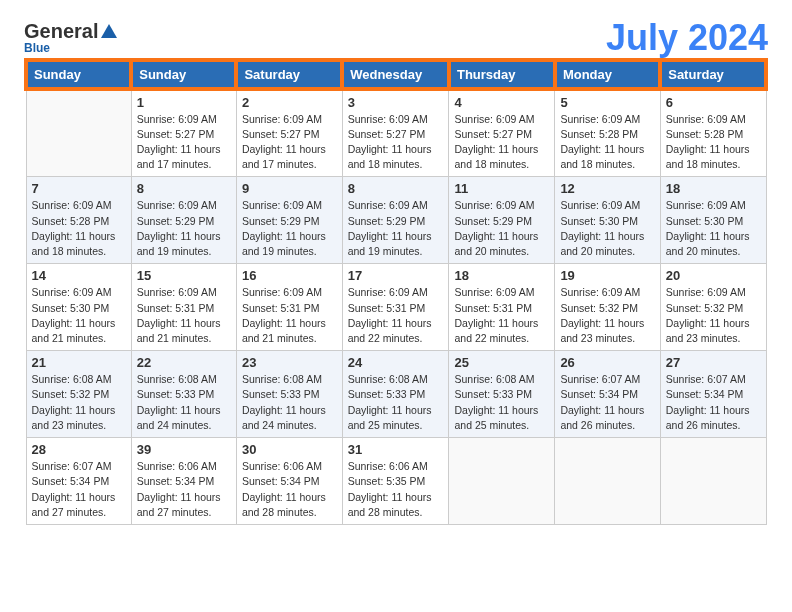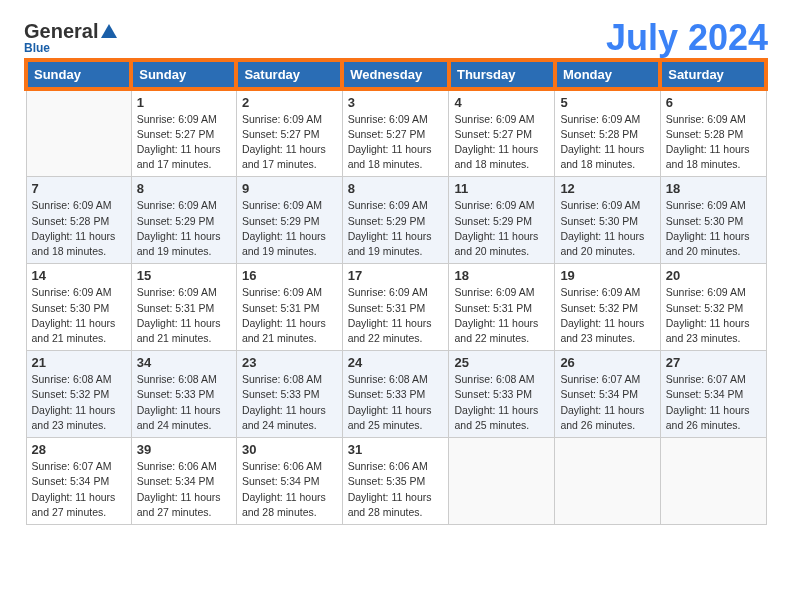--- a/index.html
+++ b/index.html
@@ -205,21 +205,21 @@
             <span class="day-num">20</span>
             <div class="day-info"><span>Sunrise: 6:09 AM</span><br><span>Sunset: 5:32 PM</span><br><span>Daylight: 11 hours and 23 minutes.</span></div>
           </td>
         </tr>
         <tr class="row-shaded">
           <td>
             <span class="day-num">21</span>
             <div class="day-info"><span>Sunrise: 6:08 AM</span><br><span>Sunset: 5:32 PM</span><br><span>Daylight: 11 hours and 23 minutes.</span></div>
           </td>
           <td>
-            <span class="day-num">34</span>
+            <span class="day-num">22</span>
             <div class="day-info"><span>Sunrise: 6:08 AM</span><br><span>Sunset: 5:33 PM</span><br><span>Daylight: 11 hours and 24 minutes.</span></div>
           </td>
           <td>
             <span class="day-num">23</span>
             <div class="day-info"><span>Sunrise: 6:08 AM</span><br><span>Sunset: 5:33 PM</span><br><span>Daylight: 11 hours and 24 minutes.</span></div>
           </td>
           <td>
             <span class="day-num">24</span>
             <div class="day-info"><span>Sunrise: 6:08 AM</span><br><span>Sunset: 5:33 PM</span><br><span>Daylight: 11 hours and 25 minutes.</span></div>
           </td>

